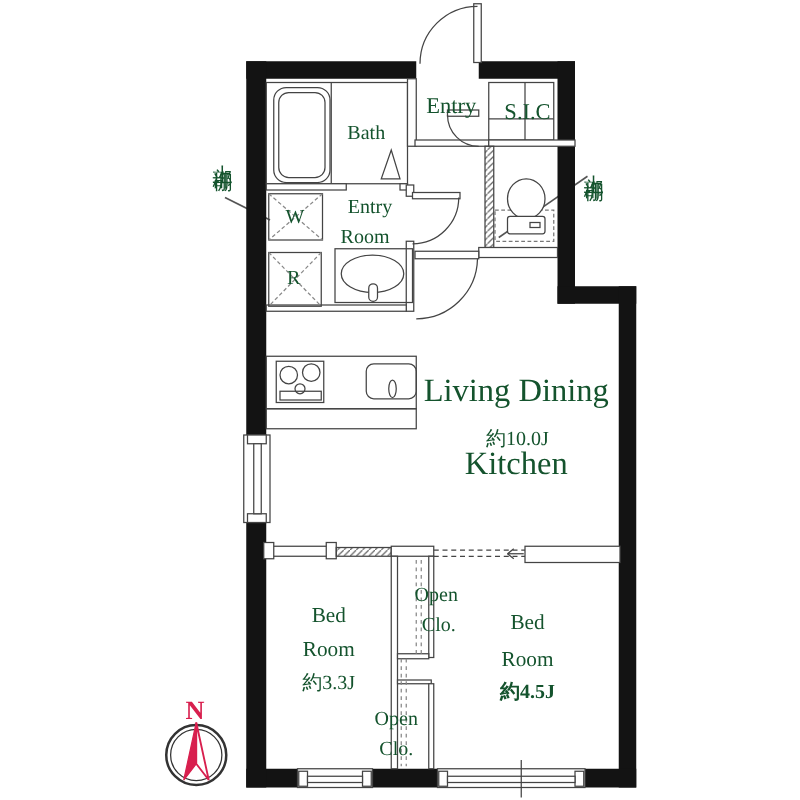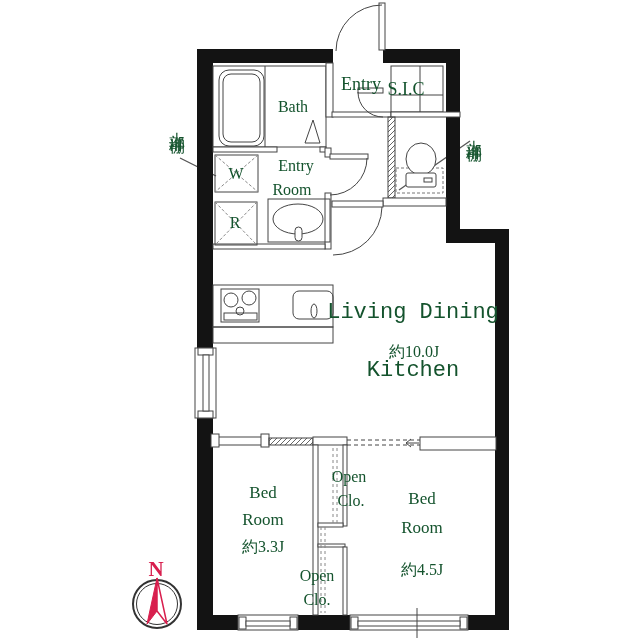--- a/index.html
+++ b/index.html
@@ -3,21 +3,21 @@
 <meta charset="utf-8">
 <style>
   html,body{margin:0;padding:0;background:#ffffff;}
   #stage{position:relative;width:640px;height:640px;background:#fff;overflow:hidden;
          font-family:"Liberation Serif","DejaVu Serif",serif;}
   #plan-svg{position:absolute;left:0;top:0;}
   .lbl{position:absolute;transform:translate(-50%,-50%);color:#14532d;white-space:nowrap;
        line-height:1;text-align:center;}
   .lbl.v{writing-mode:vertical-rl;letter-spacing:3px;}
   .fs16{font-size:16px;} .fs18{font-size:18px;} .fs19{font-size:16px;}
-  .fs20{font-size:17px;} .fs21{font-size:22px;font-family:Liberation Mono, monospace;}
+  .fs20{font-size:17px;} .fs21{font-size:26px;}
   .north{color:#d81f4e;font-weight:bold;font-size:21px;}
 </style>
 </head>
 <body>
 
 <div id="stage">
 
 <svg id="plan-svg" width="640" height="640" viewBox="0 0 640 640">
   <defs>
     <pattern id="hatch" width="5" height="5" patternUnits="userSpaceOnUse">
@@ -182,35 +182,35 @@
     <circle cx="157" cy="604" r="20.5" fill="none" stroke="#333" stroke-width="1"></circle>
     <polygon points="157,578 157,611 147,624" fill="#d81f4e" stroke="#d81f4e" stroke-width="1"></polygon>
     <polygon points="157,578 157,611 167,624" fill="#ffffff" stroke="#d81f4e" stroke-width="1.5"></polygon>
   </g>
 </svg>
 
   <div class="lbl fs19" style="left:293px;top:107px;">Bath</div>
   <div class="lbl fs19" style="left:296px;top:166px;">Entry</div>
   <div class="lbl fs19" style="left:292px;top:190px;">Room</div>
   <div class="lbl fs18" style="left:361px;top:84px;">Entry</div>
-  <div class="lbl fs18" style="left:406px;top:89px;">S.I.C</div>
+  <div class="lbl fs18" style="left:422px;top:89px;">S.I.C</div>
   <div class="lbl fs19" style="left:236px;top:174px;">W</div>
   <div class="lbl fs19" style="left:235px;top:223px;">R</div>
 
   <div class="lbl fs21" style="left:413px;top:313px;">Living Dining</div>
   <div class="lbl fs21" style="left:413px;top:339px;margin-top:32px;">Kitchen</div>
   <div class="lbl fs19" style="left:414px;top:352px;">約10.0J</div>
 
   <div class="lbl fs20" style="left:263px;top:492px;">Bed</div>
   <div class="lbl fs20" style="left:263px;top:519px;">Room</div>
   <div class="lbl fs19" style="left:263px;top:547px;">約3.3J</div>
 
   <div class="lbl fs20" style="left:422px;top:498px;">Bed</div>
   <div class="lbl fs20" style="left:422px;top:527px;">Room</div>
-  <div class="lbl fs19" style="left:422px;top:570px;">約4.5J</div>
+  <div class="lbl fs19" style="left:422px;top:554px;font-weight:bold;">約4.5J</div>
 
   <div class="lbl fs19" style="left:349px;top:477px;">Open</div>
   <div class="lbl fs19" style="left:351px;top:501px;">Clo.</div>
   <div class="lbl fs19" style="left:317px;top:576px;">Open</div>
   <div class="lbl fs19" style="left:317px;top:600px;">Clo.</div>
 
   <div class="lbl v fs16" style="left:177px;top:123px;">上部棚</div>
   <div class="lbl v fs16" style="left:474px;top:131px;">上部棚</div>
 
   <div class="lbl north" style="left:156px;top:569px;">N</div>

